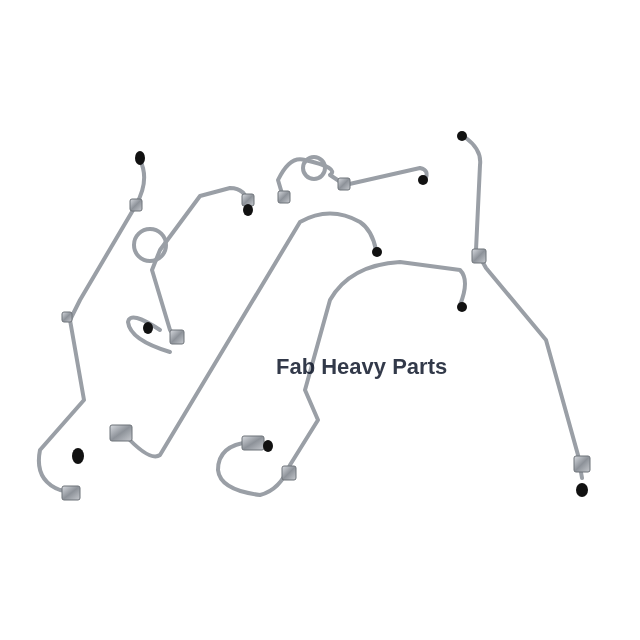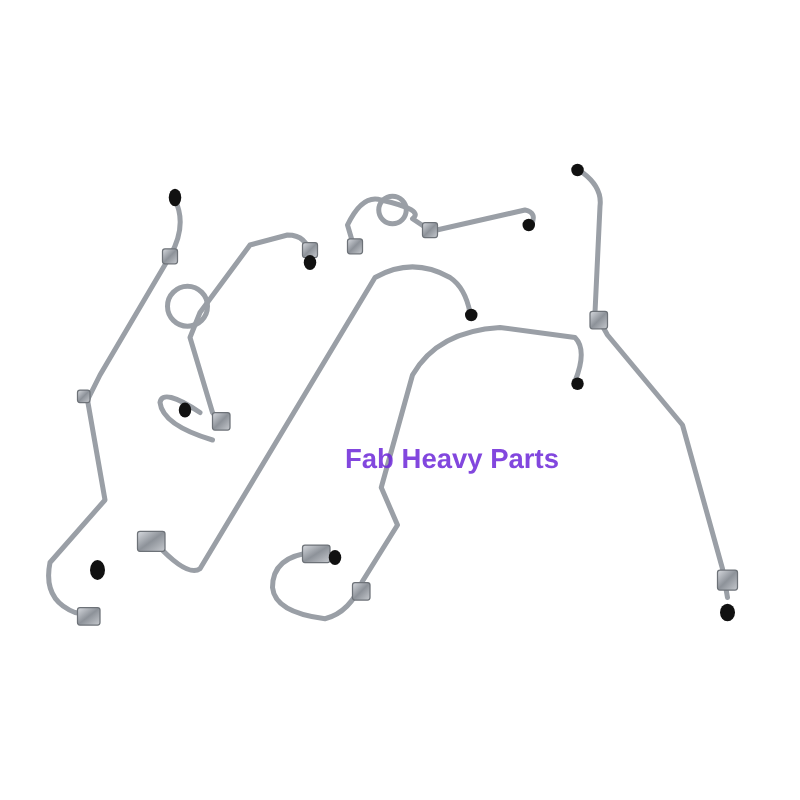--- a/index.html
+++ b/index.html
@@ -1,18 +1,18 @@
 <!DOCTYPE html>
 <html><head>
 <meta charset="utf-8">
 <style>
   html, body { margin:0; padding:0; }
   body { width:640px; height:640px; background:#ffffff; position:relative; overflow:hidden; font-family:"Liberation Sans", sans-serif; }
   svg.photo { position:absolute; left:0; top:0; width:640px; height:640px; }
-  .watermark { position:absolute; left:276px; top:354px; font-size:22px; font-weight:bold; color:#6d28d9; opacity:0.85; white-space:nowrap; pointer-events:none; }
+  .watermark { position:absolute; left:276px; top:354px; font-size:22px; font-weight:bold; color:#0f172a; opacity:0.85; white-space:nowrap; pointer-events:none; }
 </style>
 </head>
 <body>
 
 <div>
   <svg class="photo" viewBox="0 0 640 640">
     <defs>
       <linearGradient id="metal" x1="0" y1="0" x2="1" y2="1">
         <stop offset="0" stop-color="#d8dbe0"></stop>
         <stop offset="0.5" stop-color="#8d9299"></stop>

